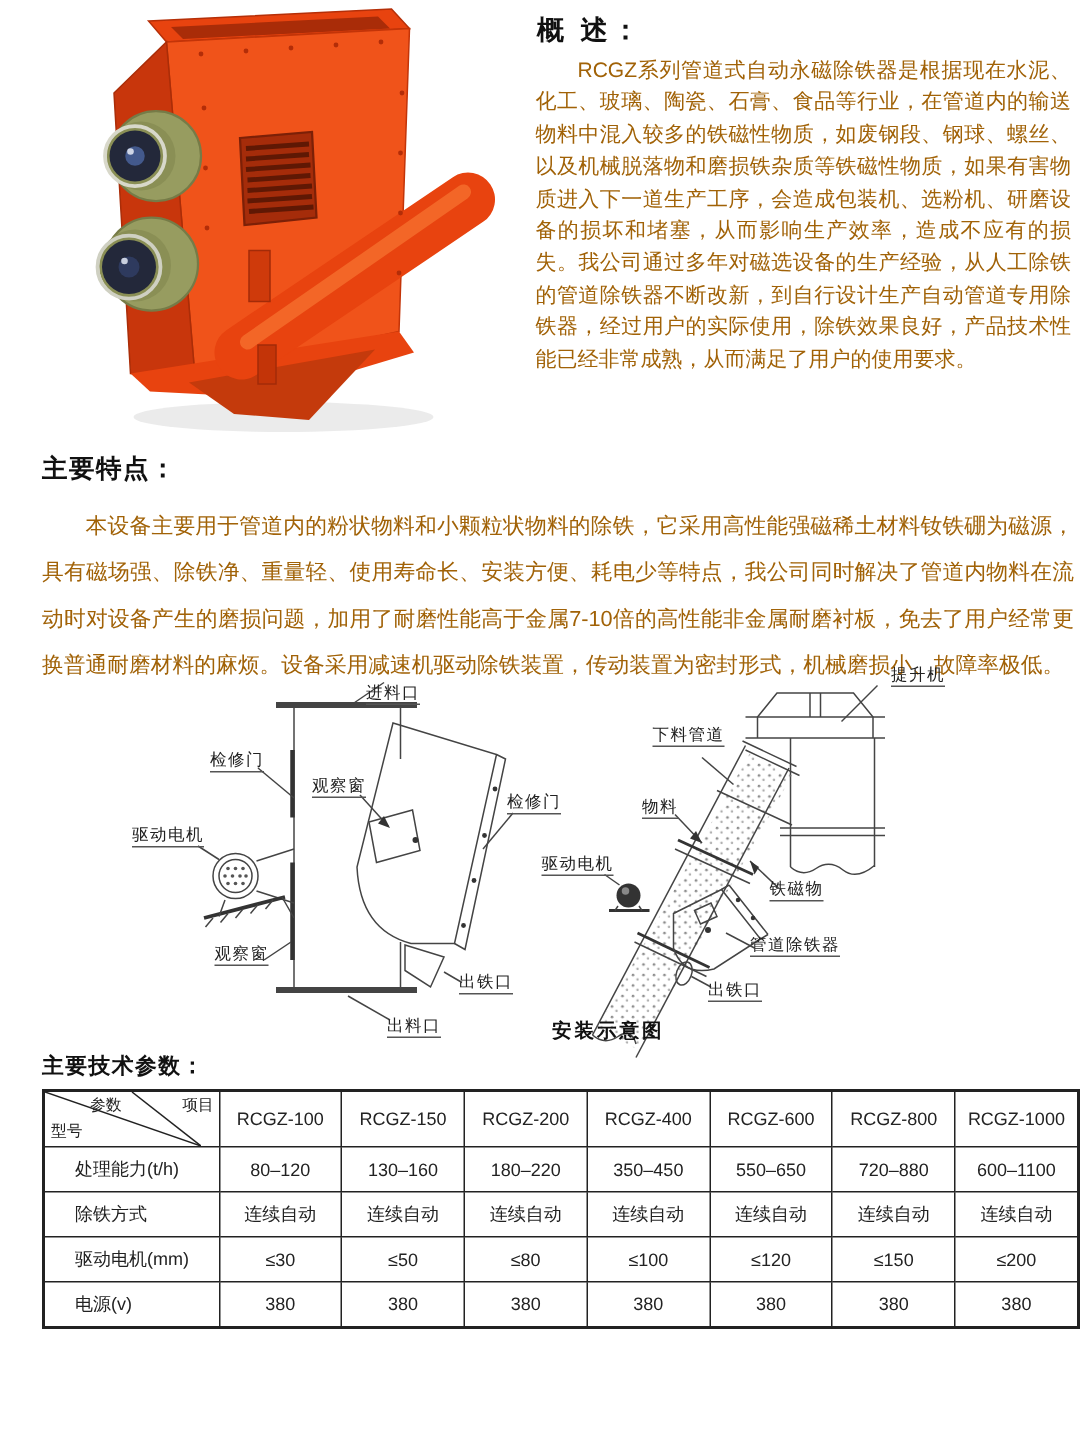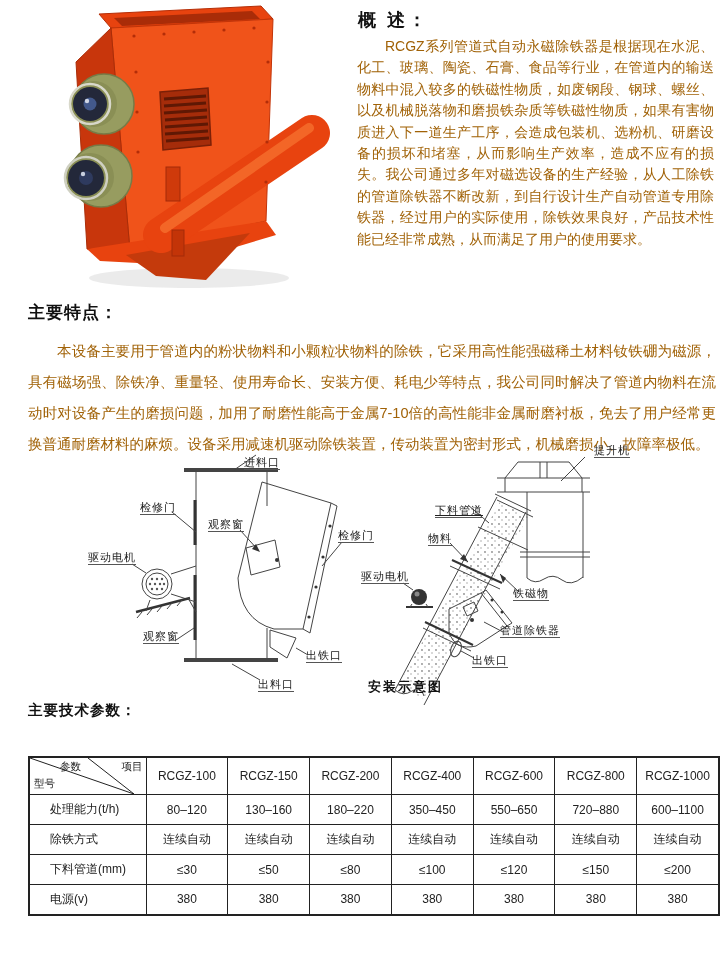--- a/index.html
+++ b/index.html
@@ -22,21 +22,21 @@
 
   
   .diagram-band{position:absolute;left:0;top:438px;width:720px;height:270px;}
   .diagram-band svg{position:absolute;left:0;top:0;}
   .dlabel{position:absolute;font-size:11px;color:#222;letter-spacing:1px;border-bottom:1px solid #555;
           padding-bottom:1px;line-height:12px;white-space:nowrap;}
   .dcaption{position:absolute;font-size:13px;font-weight:600;letter-spacing:2px;color:#111;white-space:nowrap;margin-left:48px;}
 
   
   .specs{position:absolute;left:28px;top:726px;}
-  table{border-collapse:collapse;table-layout:fixed;margin-top:30px;}
+  table{border-collapse:collapse;table-layout:fixed;}
   td,th{border:1px solid #222;font-size:12px;color:#222;text-align:center;vertical-align:middle;
         padding:0 2px;font-weight:normal;overflow:hidden;}
   table{border:2px solid #222;}
   th.model{font-size:12px;height:36px;width:83px;}
   td.rowlabel{text-align:left;padding-left:20px;width:104px;font-size:12px;}
   tr.datarow{height:30px;}
   .corner{position:relative;width:104px;height:36px;padding:0;}
   .corner svg{position:absolute;left:0;top:0;}
   .corner .t-param{position:absolute;left:30px;top:2px;font-size:10.5px;}
   .corner .t-item{position:absolute;right:3px;top:2px;font-size:10.5px;}
@@ -230,21 +230,21 @@
     <span class="dlabel" style="left:140px;top:63px;">检修门</span>
     <span class="dlabel" style="left:208px;top:80px;">观察窗</span>
     <span class="dlabel" style="left:338px;top:91px;">检修门</span>
     <span class="dlabel" style="left:88px;top:113px;">驱动电机</span>
     <span class="dlabel" style="left:143px;top:192px;">观察窗</span>
     <span class="dlabel" style="left:306px;top:211px;">出铁口</span>
     <span class="dlabel" style="left:258px;top:240px;">出料口</span>
     <span class="dcaption" style="left:320px;top:240px;">安装示意图</span>
 
     <span class="dlabel" style="left:570px;top:6px;margin-left:24px;">提升机</span>
-    <span class="dlabel" style="left:435px;top:66px;text-decoration:underline;">下料管道</span>
+    <span class="dlabel" style="left:435px;top:46px;">下料管道</span>
     <span class="dlabel" style="left:428px;top:94px;">物料</span>
     <span class="dlabel" style="left:361px;top:132px;">驱动电机</span>
     <span class="dlabel" style="left:513px;top:149px;">铁磁物</span>
     <span class="dlabel" style="left:500px;top:186px;">管道除铁器</span>
     <span class="dlabel" style="left:472px;top:216px;">出铁口</span>
   </div>
 
   <div class="h-main h-specs">主要技术参数：</div>
 
   <div class="specs">
@@ -282,21 +282,21 @@
         <td class="rowlabel">除铁方式</td>
         <td>连续自动</td>
         <td>连续自动</td>
         <td>连续自动</td>
         <td>连续自动</td>
         <td>连续自动</td>
         <td>连续自动</td>
         <td>连续自动</td>
       </tr>
       <tr class="datarow">
-        <td class="rowlabel">下料管道(mm)</td>
+        <td class="rowlabel">驱动电机(mm)</td>
         <td>≤30</td>
         <td>≤50</td>
         <td>≤80</td>
         <td>≤100</td>
         <td>≤120</td>
         <td>≤150</td>
         <td>≤200</td>
       </tr>
       <tr class="datarow">
         <td class="rowlabel">电源(v)</td>

